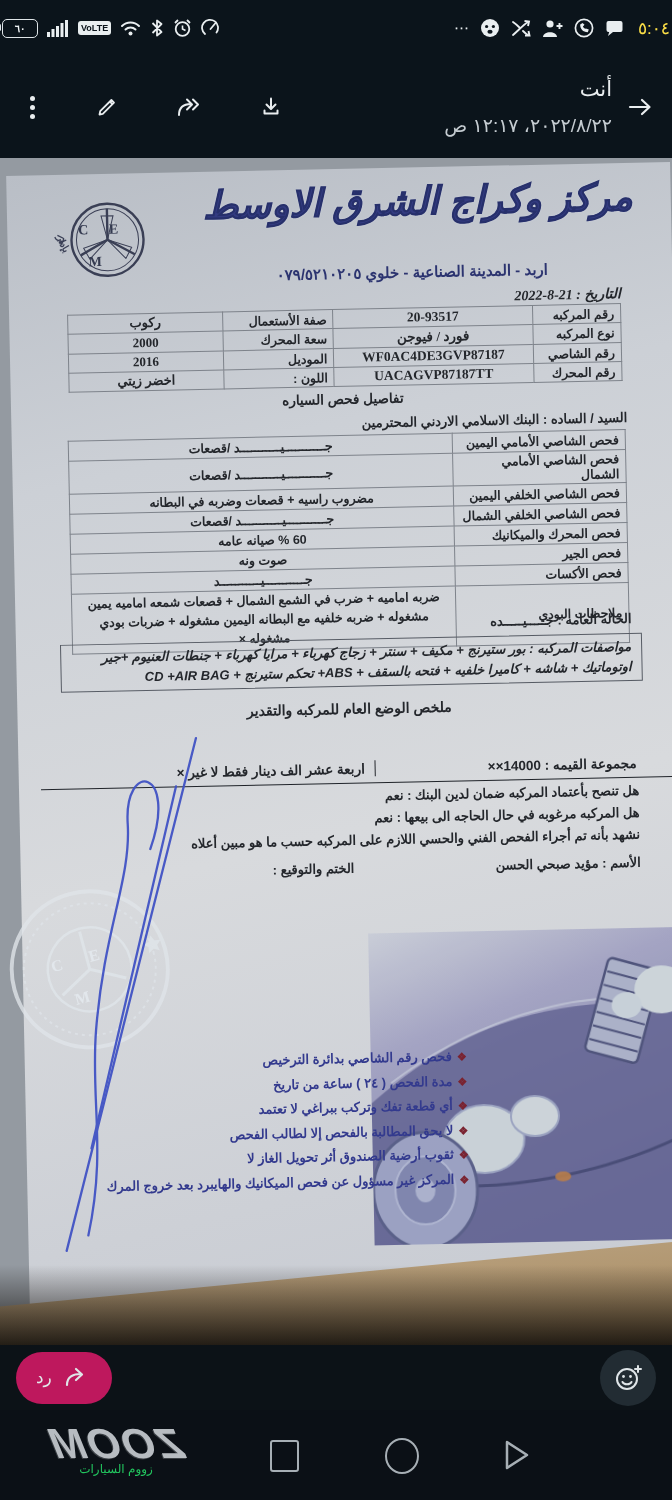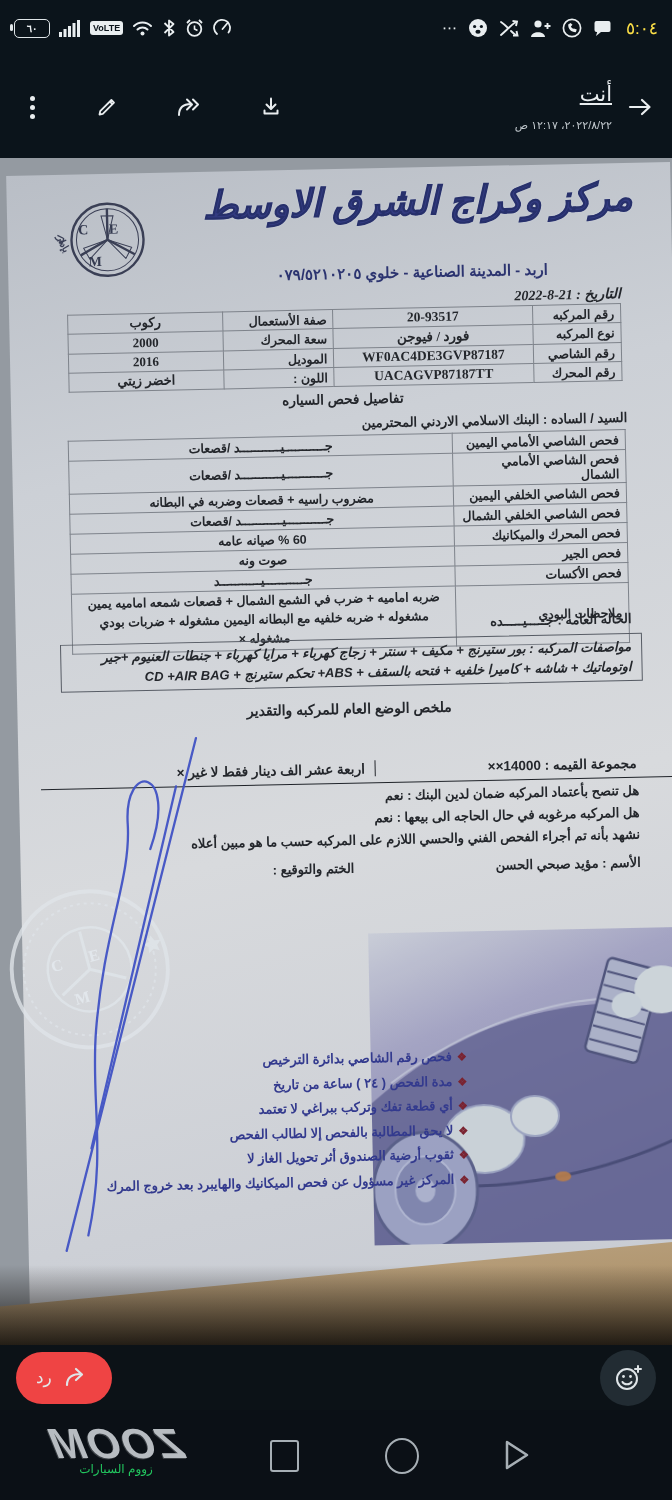--- a/index.html
+++ b/index.html
@@ -1,37 +1,37 @@
 <!DOCTYPE html>
 <html lang="ar"><head>
 <meta charset="utf-8">
 <style>
   html,body{margin:0;padding:0;background:#000;}
   .phone{position:relative;width:672px;height:1500px;background:#0b1218;overflow:hidden;
          font-family:"Liberation Sans",sans-serif;}
   
   .status-bar{position:relative;height:56px;background:#0b141b;display:flex;align-items:center;
-              padding:0 14px;color:#e9eef0;}
+              padding:0 2px;color:#e9eef0;}
   .sb-left,.sb-right{display:flex;align-items:center;gap:9px;}
   .sb-right{margin-left:auto;}
   .battery{position:relative;width:34px;height:17px;border:1.6px solid #dfe5e8;border-radius:5px;
            display:flex;align-items:center;justify-content:center;font-size:10px;font-weight:bold;color:#eef2f4;}
   .battery::before{content:"";position:absolute;left:-5px;top:4px;width:3px;height:7px;background:#dfe5e8;border-radius:2px;}
   .volte{background:#e9eef0;color:#0b141b;font-weight:bold;font-size:9px;border-radius:3px;padding:2px 3px;letter-spacing:0;}
   .dots3{font-size:15px;letter-spacing:1px;color:#e9eef0;}
   .sb-time{font-size:17px;color:#fde047;margin-left:4px;}
   svg.ic{display:block;}
   
   .toolbar{height:102px;background:#0b141b;display:flex;align-items:center;padding:0 18px;color:#e9edef;}
   .tb-icons{display:flex;align-items:center;gap:56px;margin-left:8px;}
   .kebab{display:flex;flex-direction:column;gap:4px;padding:4px;}
   .kebab i{width:5px;height:5px;border-radius:50%;background:#e9edef;}
   .tb-title-wrap{margin-left:auto;text-align:right;direction:rtl;margin-right:14px;}
-  .tb-title{font-size:21px;color:#e9edef;text-decoration:underline;}
-  .tb-sub{font-size:11px;color:#c6cdd2;margin-top:13px;}
+  .tb-title{font-size:21px;color:#e9edef;}
+  .tb-sub{font-size:19px;color:#c6cdd2;margin-top:13px;}
   
   .photo-area{position:relative;height:1187px;background:#949aa1;overflow:hidden;}
   .paper{position:absolute;left:6px;top:4px;width:664px;height:1325px;
          transform:rotate(-1.2deg);transform-origin:top right;
          background:linear-gradient(168deg,#b9bec6 0%,#ccd0d6 22%,#d8dadd 50%,#cdd0d6 74%,#c2c6cf 100%);
          color:#24272c;}
   .paper *{direction:rtl;}
   .doc-logo{position:absolute;left:40px;top:2px;}
   .doc-title{position:absolute;right:38px;top:12px;width:430px;text-align:center;
              font-weight:bold;font-size:38px;color:#333b80;-webkit-text-stroke:1px #27306b;
@@ -73,21 +73,21 @@
                 font-size:13px;line-height:24.5px;text-align:right;}
   .footer-notes .note{white-space:nowrap;overflow:hidden;}
   .footer-notes .blt{color:#7a2330;margin-left:5px;font-size:11px;}
   .car{position:absolute;left:346px;top:765px;filter:blur(.6px);opacity:.96;}
   .desk{position:absolute;left:-30px;top:1117px;width:732px;height:320px;transform:rotate(-5.5deg);
         background:linear-gradient(180deg,#b59c78 0%,#a08153 45%,#6e5836 100%);}
   .photo-shade{position:absolute;left:0;right:0;bottom:0;height:80px;
                background:linear-gradient(to bottom,rgba(16,14,10,0),rgba(16,13,10,.88));}
   
   .reply-strip{position:relative;height:65px;background:#0c1217;display:flex;align-items:center;padding:0 16px;}
-  .reply-pill{display:flex;align-items:center;gap:10px;background:#ef4444;border-radius:27px;
+  .reply-pill{display:flex;align-items:center;gap:10px;background:#be185d;border-radius:27px;
               height:52px;padding:0 20px;color:#e2e8ea;direction:rtl;}
   .reply-label{font-size:17px;}
   .emoji-btn{margin-left:auto;width:56px;height:56px;border-radius:50%;background:#222c33;
              display:flex;align-items:center;justify-content:center;}
   
   .nav-bar{position:relative;height:90px;background:#0b1016;}
   .zoom-logo{position:absolute;left:26px;top:10px;width:180px;text-align:center;}
   .zoom-word{display:inline-block;transform:scaleX(-1) skewX(-12deg);font-weight:bold;font-style:italic;
              font-size:42px;color:#b7bcc1;letter-spacing:2px;text-shadow:1px 1px 0 #3a3f44;
              font-family:"Liberation Sans",sans-serif;}

